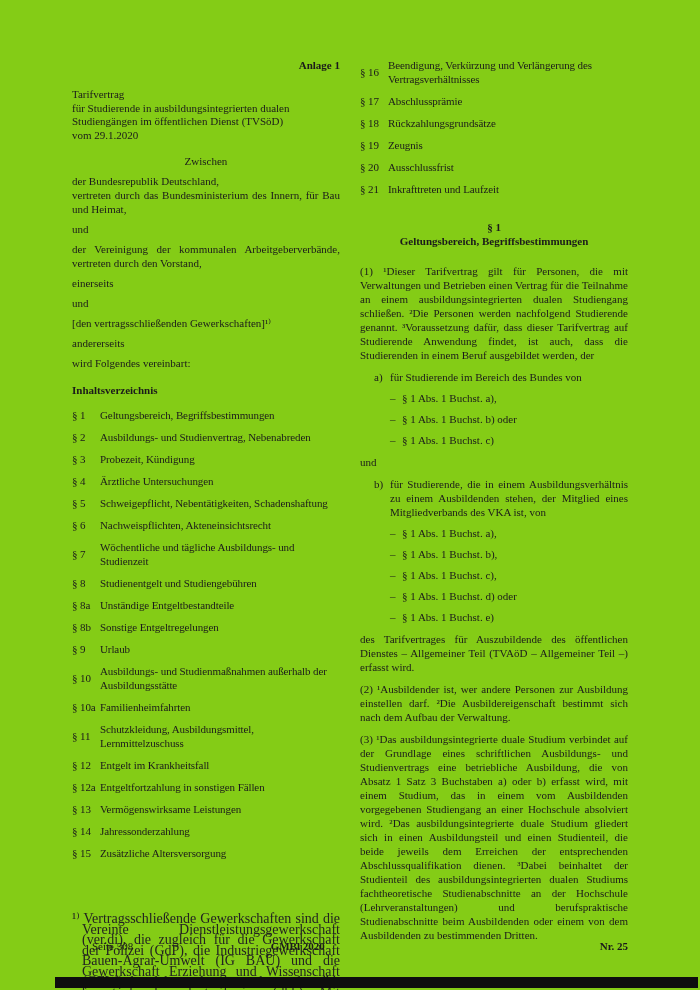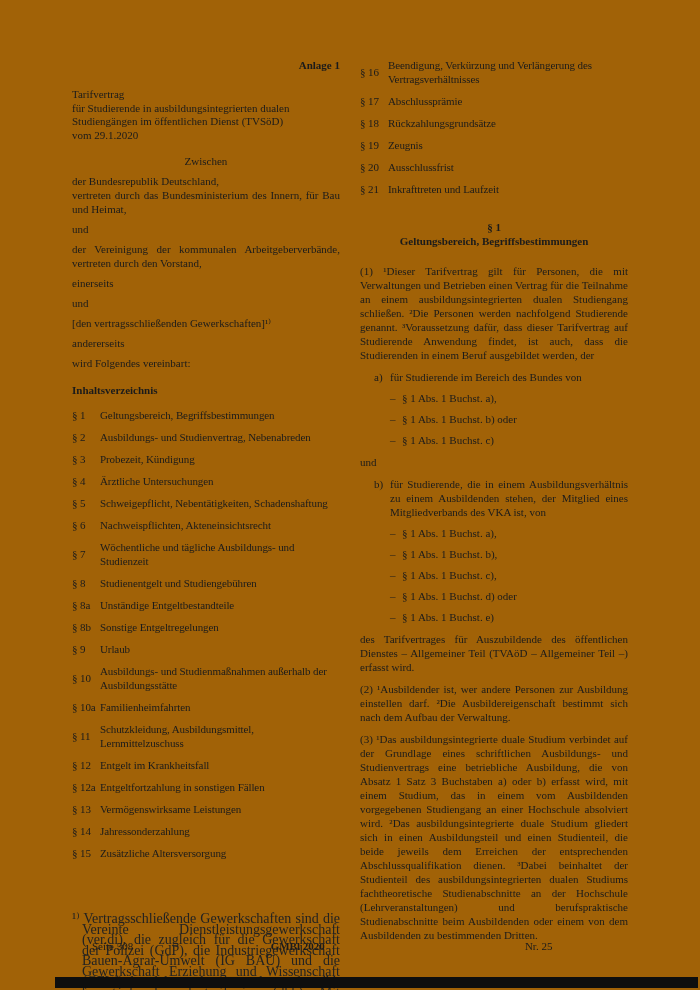--- a/index.html
+++ b/index.html
@@ -1,18 +1,18 @@
 <!DOCTYPE html>
 <html lang="de"><head>
 <meta charset="utf-8">
 <style>
   * { margin:0; padding:0; box-sizing:border-box; }
   html, body { background:#ffffff; }
   .page {
-    position:relative; width:700px; height:990px; background:#a16207;
+    position:relative; width:700px; height:990px; background:#84cc16;
     font-family:"Liberation Serif","DejaVu Serif",serif; color:#1b1b1b; overflow:hidden;
   }
   .columns { position:absolute; left:72px; top:58px; width:556px; height:886px; display:flex; gap:20px; }
   .col { width:268px; display:flex; flex-direction:column; font-size:11px; line-height:14px; }
   .col > * { flex-shrink:0; }
 
   .anlage { font-weight:bold; text-align:right; margin-bottom:16px; }
   .title-line { font-weight:normal; line-height:13.5px; }
   #title-block { margin-bottom:5px; }
 
@@ -39,21 +39,21 @@
 
   .footnote-block { margin-top:auto; padding-top:10px; }
   .footnote {
     font-size:14px; line-height:10.5px; text-align:justify; color:#222222;
     padding-left:10px; text-indent:-10px; -webkit-hyphens:auto; hyphens:auto;margin-top:36px;
   }
 
   .footer { position:absolute; left:72px; right:72px; bottom:38px; display:flex; font-size:11px; }
   .footer-left { flex:1; text-align:left;margin-left:20px; }
   .footer-center { flex:1; text-align:left;font-weight:bold; }
-  .footer-right { flex:1; text-align:center; }
+  .footer-right { flex:1; text-align:right;font-weight:bold; }
 
   .scan-bar { position:absolute; left:55px; right:2px; bottom:2px; height:11px; background:#0e0e0e; }
 </style>
 </head>
 <body>
 
 <div class="page">
   <div class="columns">
 
     <div class="col">

